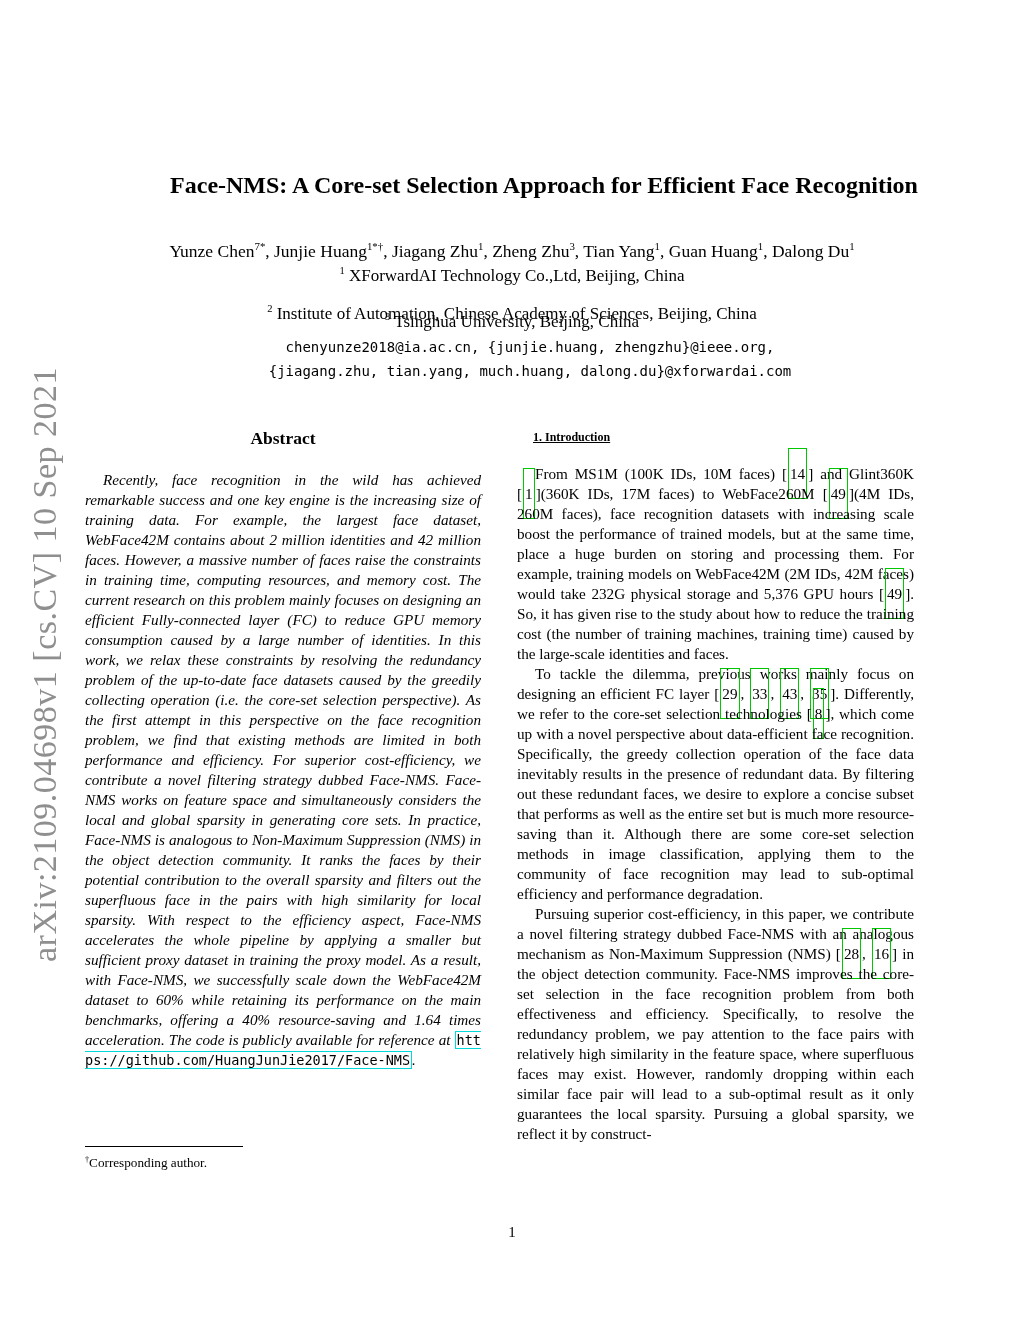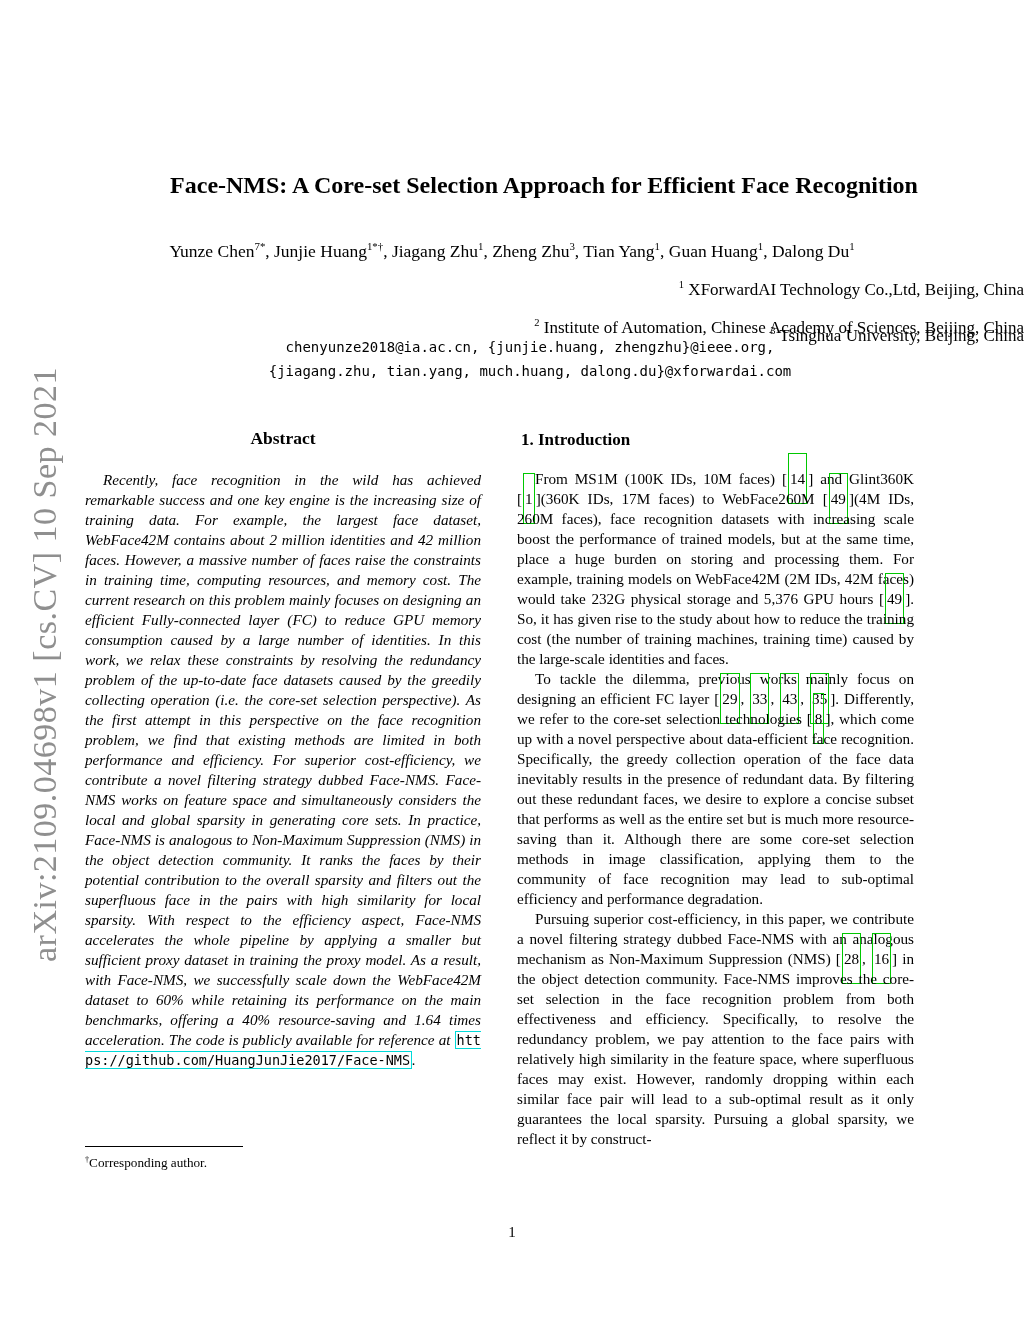--- a/index.html
+++ b/index.html
@@ -16,37 +16,37 @@
   }
 
   .title {
     position:absolute; top:172px; left:0; width:100%;
     text-align:center; font-size:24px; font-weight:bold;padding-left:32px;
   }
   .authors {
     position:absolute; top:241px; left:0; width:100%;
     text-align:center; font-size:17.5px;
   }
-  .affil { position:absolute; left:0; width:100%; text-align:right; font-size:17px;margin-top:14px; }
+  .affil { position:absolute; left:0; width:100%; text-align:center; font-size:17px; }
   .affil1 { top:266px; } .affil2 { top:304px; } .affil3 { top:312px; }
   .email {
     position:absolute; left:0; width:100%; text-align:center;
     font-family:"DejaVu Sans Mono", monospace; font-size:14px;padding-left:18px;
   }
   .email1 { top:339px; } .email2 { top:363px; }
 
   .col-left  { position:absolute; left:85px;  top:428px; width:396px; }
   .col-right { position:absolute; left:517px; top:428px; width:397px; }
 
   .abstract-heading { text-align:center; font-weight:bold; font-size:17.5px; margin:0 0 21px 0; }
   .abstract-body {
     font-style:italic; font-size:15.2px; line-height:20px;
     text-align:justify; text-indent:18px; margin:0;
   }
-  .intro-heading { font-weight:bold; font-size:17px; margin:2px 0 19px 4px; }
+  .intro-heading { font-weight:bold; font-size:12px; margin:2px 0 19px 16px;text-decoration:underline; }
   .para {
     font-size:15.2px; line-height:20px; text-align:justify;
     text-indent:18px; margin:0;
   }
 
   .cite {
     border:1.5px solid var(--cite-border,#00c800);
     padding:16px 1px; margin:0 1px; line-height:1;
   }
   .urllink {

